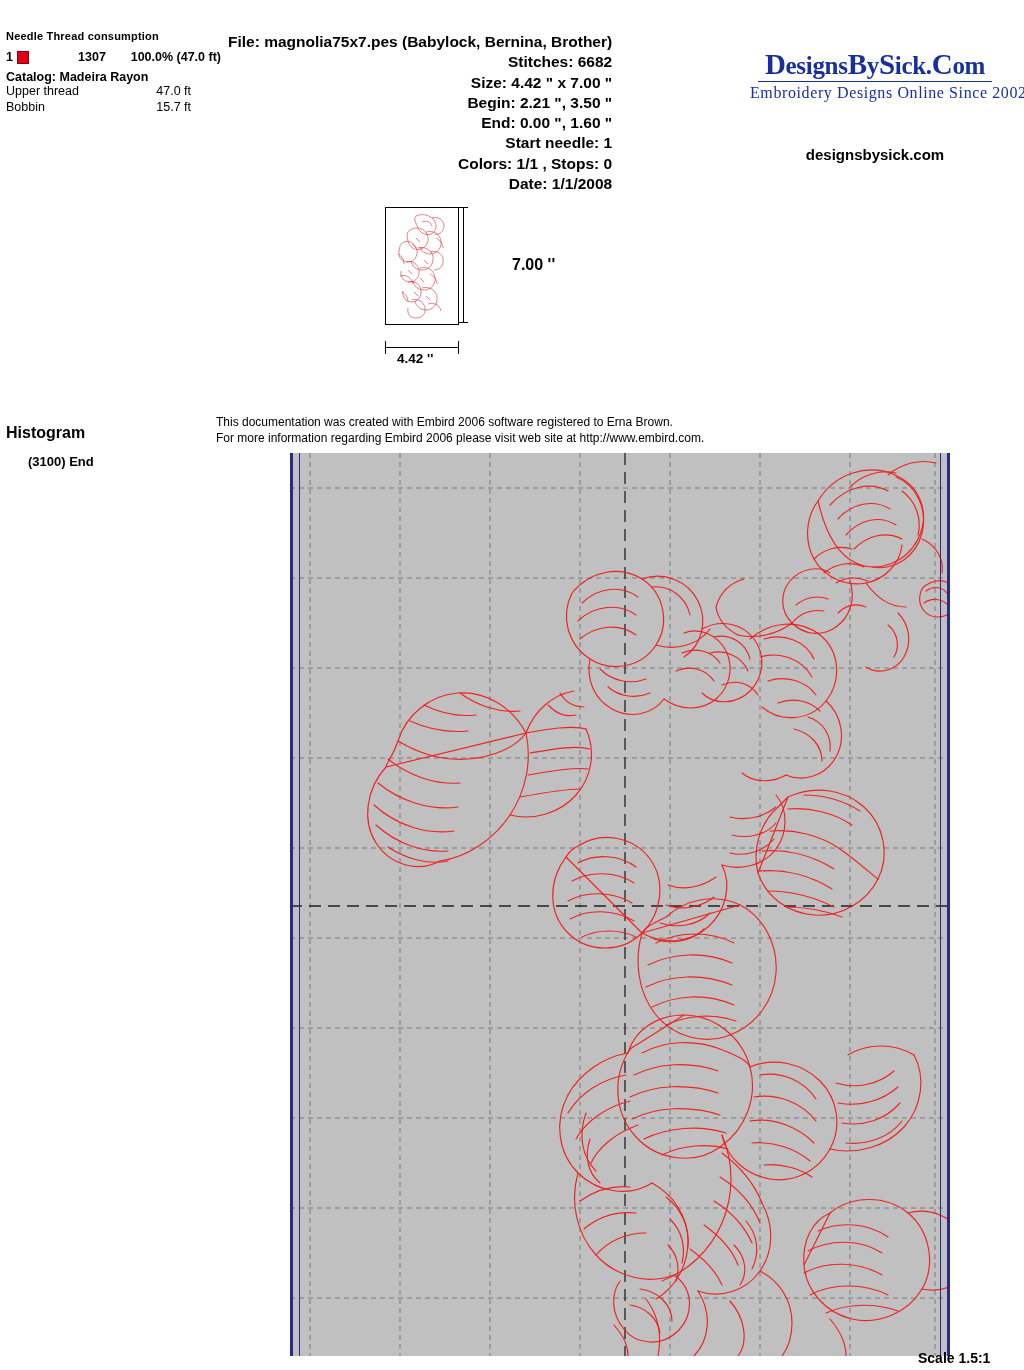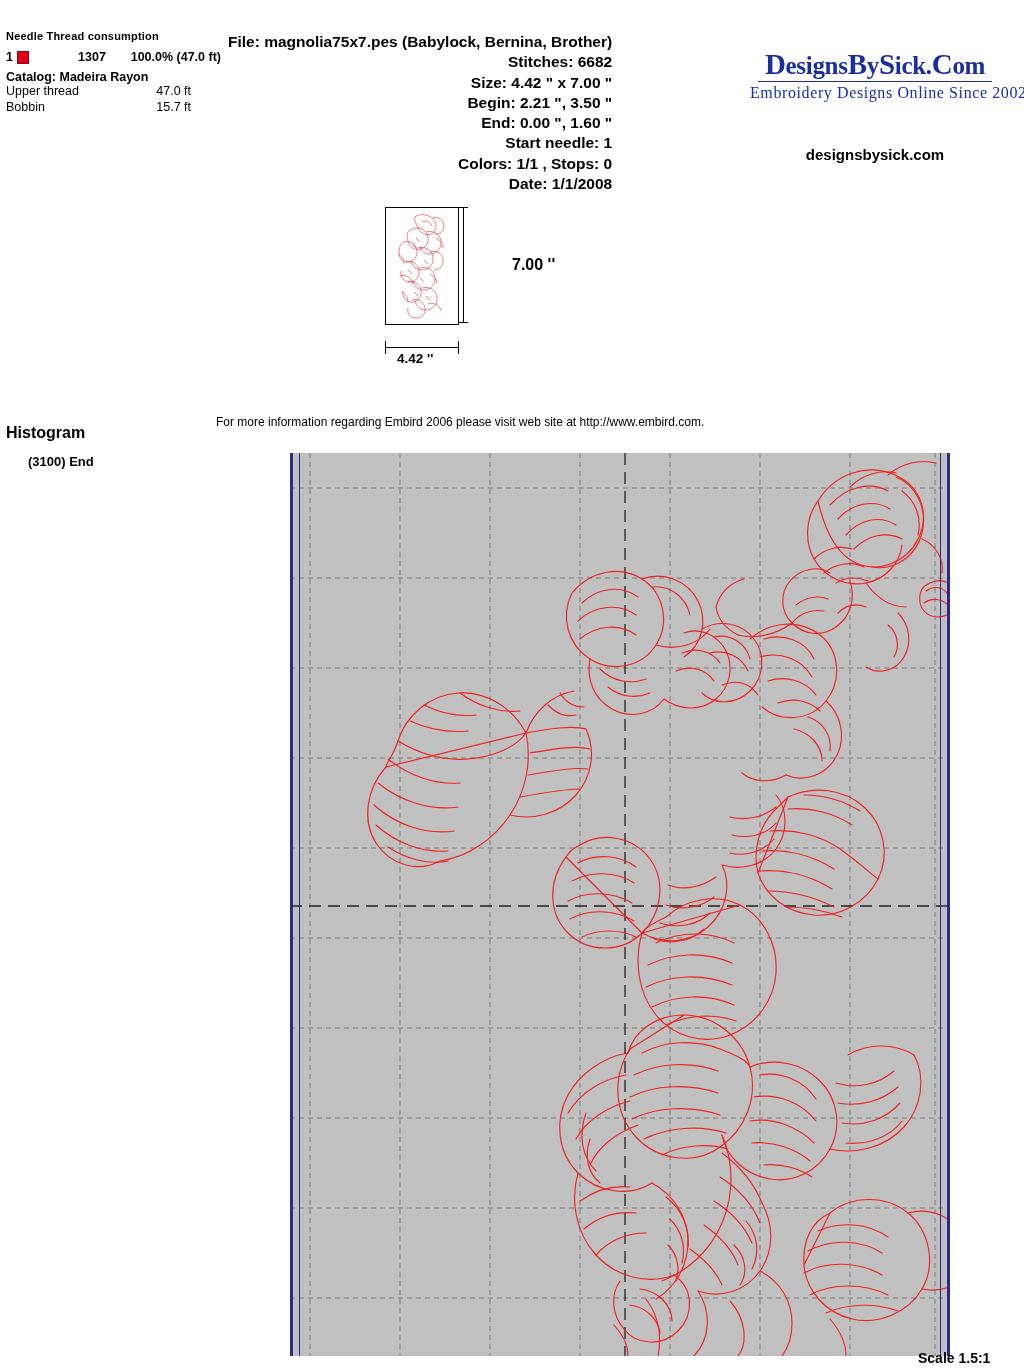--- a/index.html
+++ b/index.html
@@ -355,20 +355,21 @@
 
   <div class="dim-bottom">
     <div class="hline"></div>
     <div class="tick-l"></div>
     <div class="tick-r"></div>
     <div class="lbl">4.42 ''</div>
   </div>
 </div>
 
 <div class="doc-note">
+  <div>This documentation was created with Embird 2006 software registered to Erna Brown.</div>
   <div>For more information regarding Embird 2006 please visit web site at http://www.embird.com.</div>
 </div>
 
 <div class="histogram-title">Histogram</div>
 <div class="histogram-end">(3100) End</div>
 
 <div class="design-panel">
 
   <svg class="grid-svg" width="660" height="903" viewBox="0 0 660 903">
 

